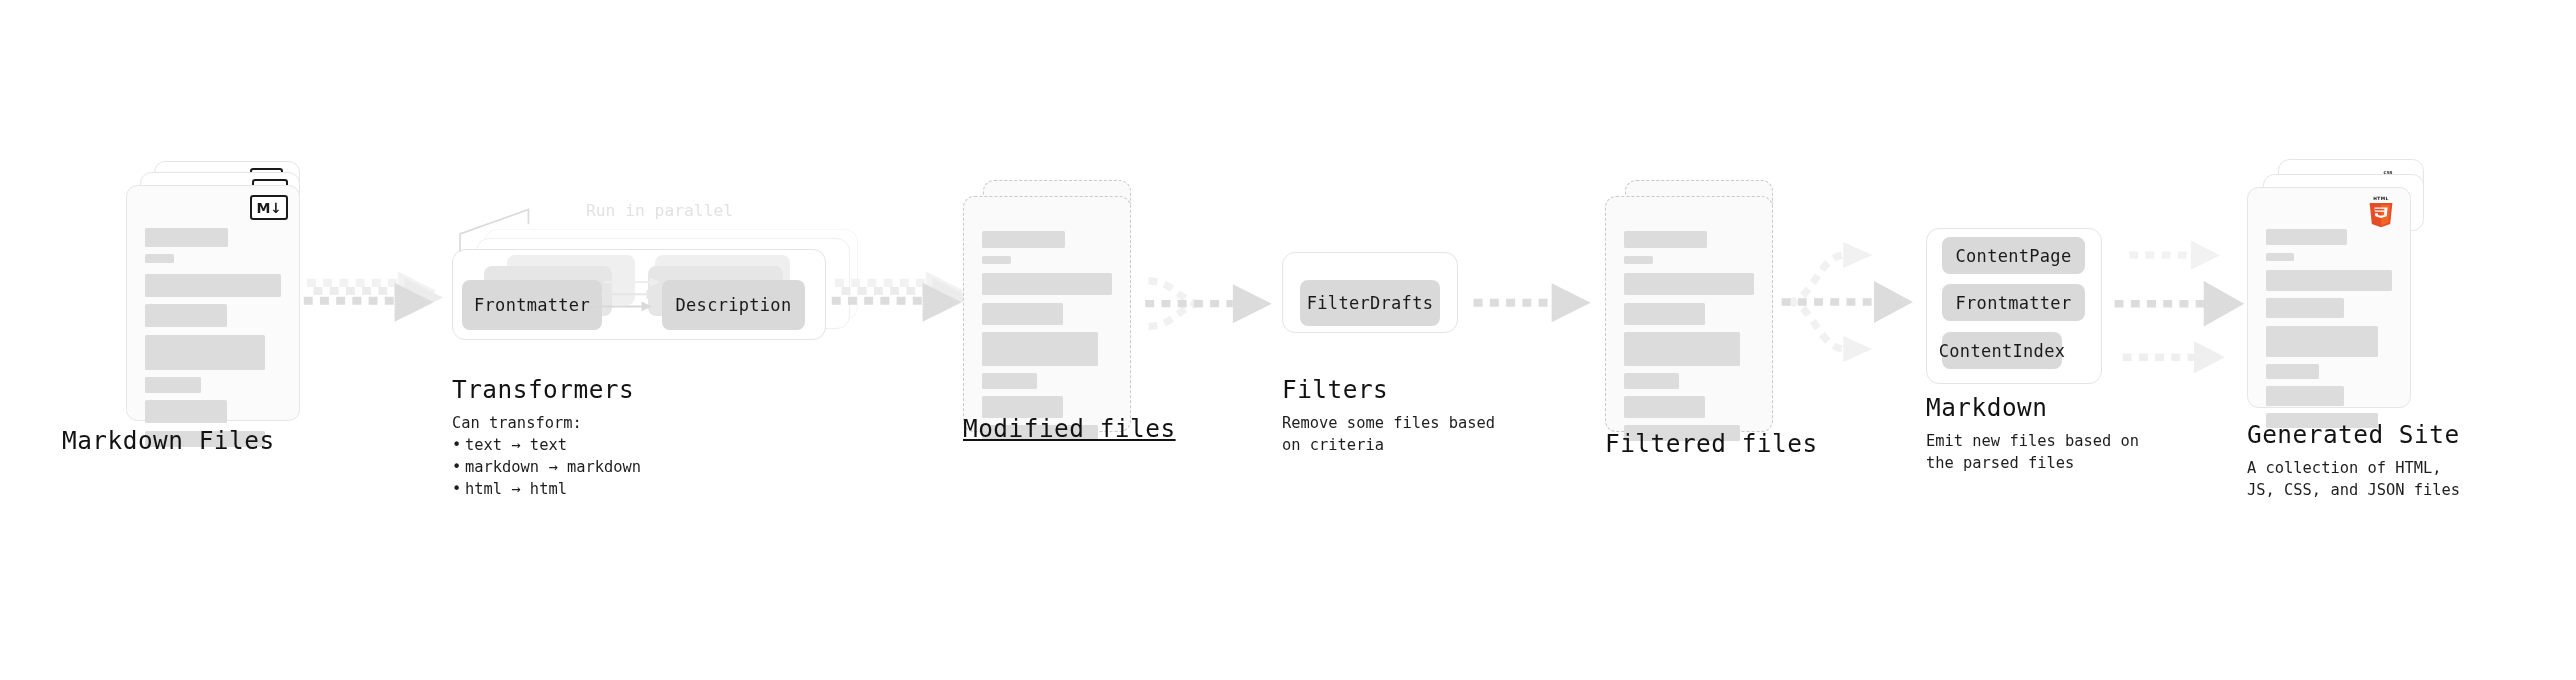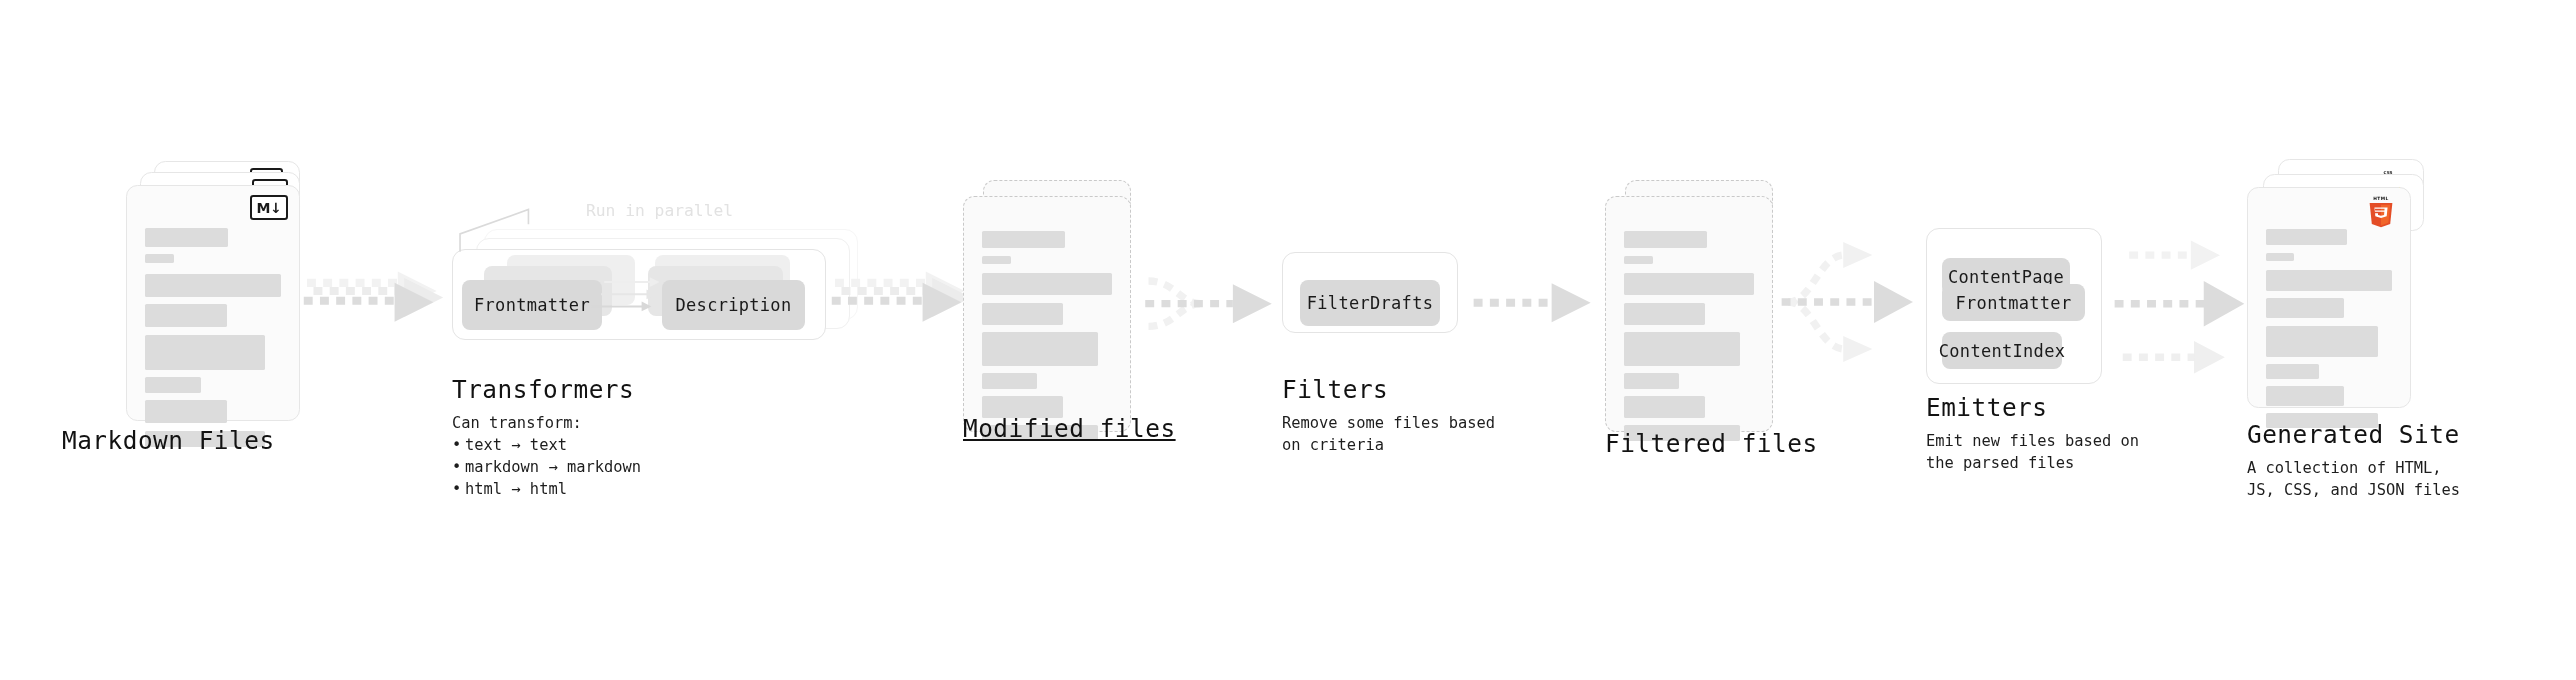--- a/index.html
+++ b/index.html
@@ -330,25 +330,25 @@
       <path d="M 10 80 C 40 80 48 22 80 22" stroke="#f1f1f1"></path>
       <path d="M 10 80 C 40 80 48 138 80 138" stroke="#f1f1f1"></path>
       <line x1="2" y1="80" x2="118" y2="80" stroke="#dcdcdc"></line>
     </g>
     <polygon points="78,6 114,22 78,38" fill="#f1f1f1"></polygon>
     <polygon points="78,122 114,138 78,154" fill="#f1f1f1"></polygon>
     <polygon points="116,54 164,80 116,106" fill="#dcdcdc"></polygon>
   </svg>
 
   <div class="panel" style="left:1926px; top:228px; width:176px; height:156px;"></div>
-  <div class="chip" style="left:1942px; top:237px; width:128px; height:37px;margin-top:21px;">ContentPage</div>
+  <div class="chip" style="left:1942px; top:237px; width:143px; height:37px;">ContentPage</div>
   <div class="chip" style="left:1942px; top:284px; width:143px; height:37px;">Frontmatter</div>
   <div class="chip" style="left:1942px; top:332px; width:120px; height:37px;">ContentIndex</div>
 
-  <div class="title" style="left:1926px; top:393px;">Emitters</div>
+  <div class="title" style="left:1926px; top:393px;">Markdown</div>
   <div class="subtitle" style="left:1926px; top:431px;">Emit new files based on
 the parsed files</div>
 
   <svg class="arrow-svg" style="left:2113px; top:234px; width:154px; height:146px;" viewBox="0 0 190 180">
     <g stroke-width="9" fill="none" stroke-dasharray="11 9">
       <line x1="20" y1="26" x2="98" y2="26" stroke="#f2f2f2"></line>
       <line x1="2" y1="86" x2="114" y2="86" stroke="#dcdcdc"></line>
       <line x1="12" y1="152" x2="102" y2="152" stroke="#efefef"></line>
     </g>
     <polygon points="96,8 132,26 96,44" fill="#f2f2f2"></polygon>

